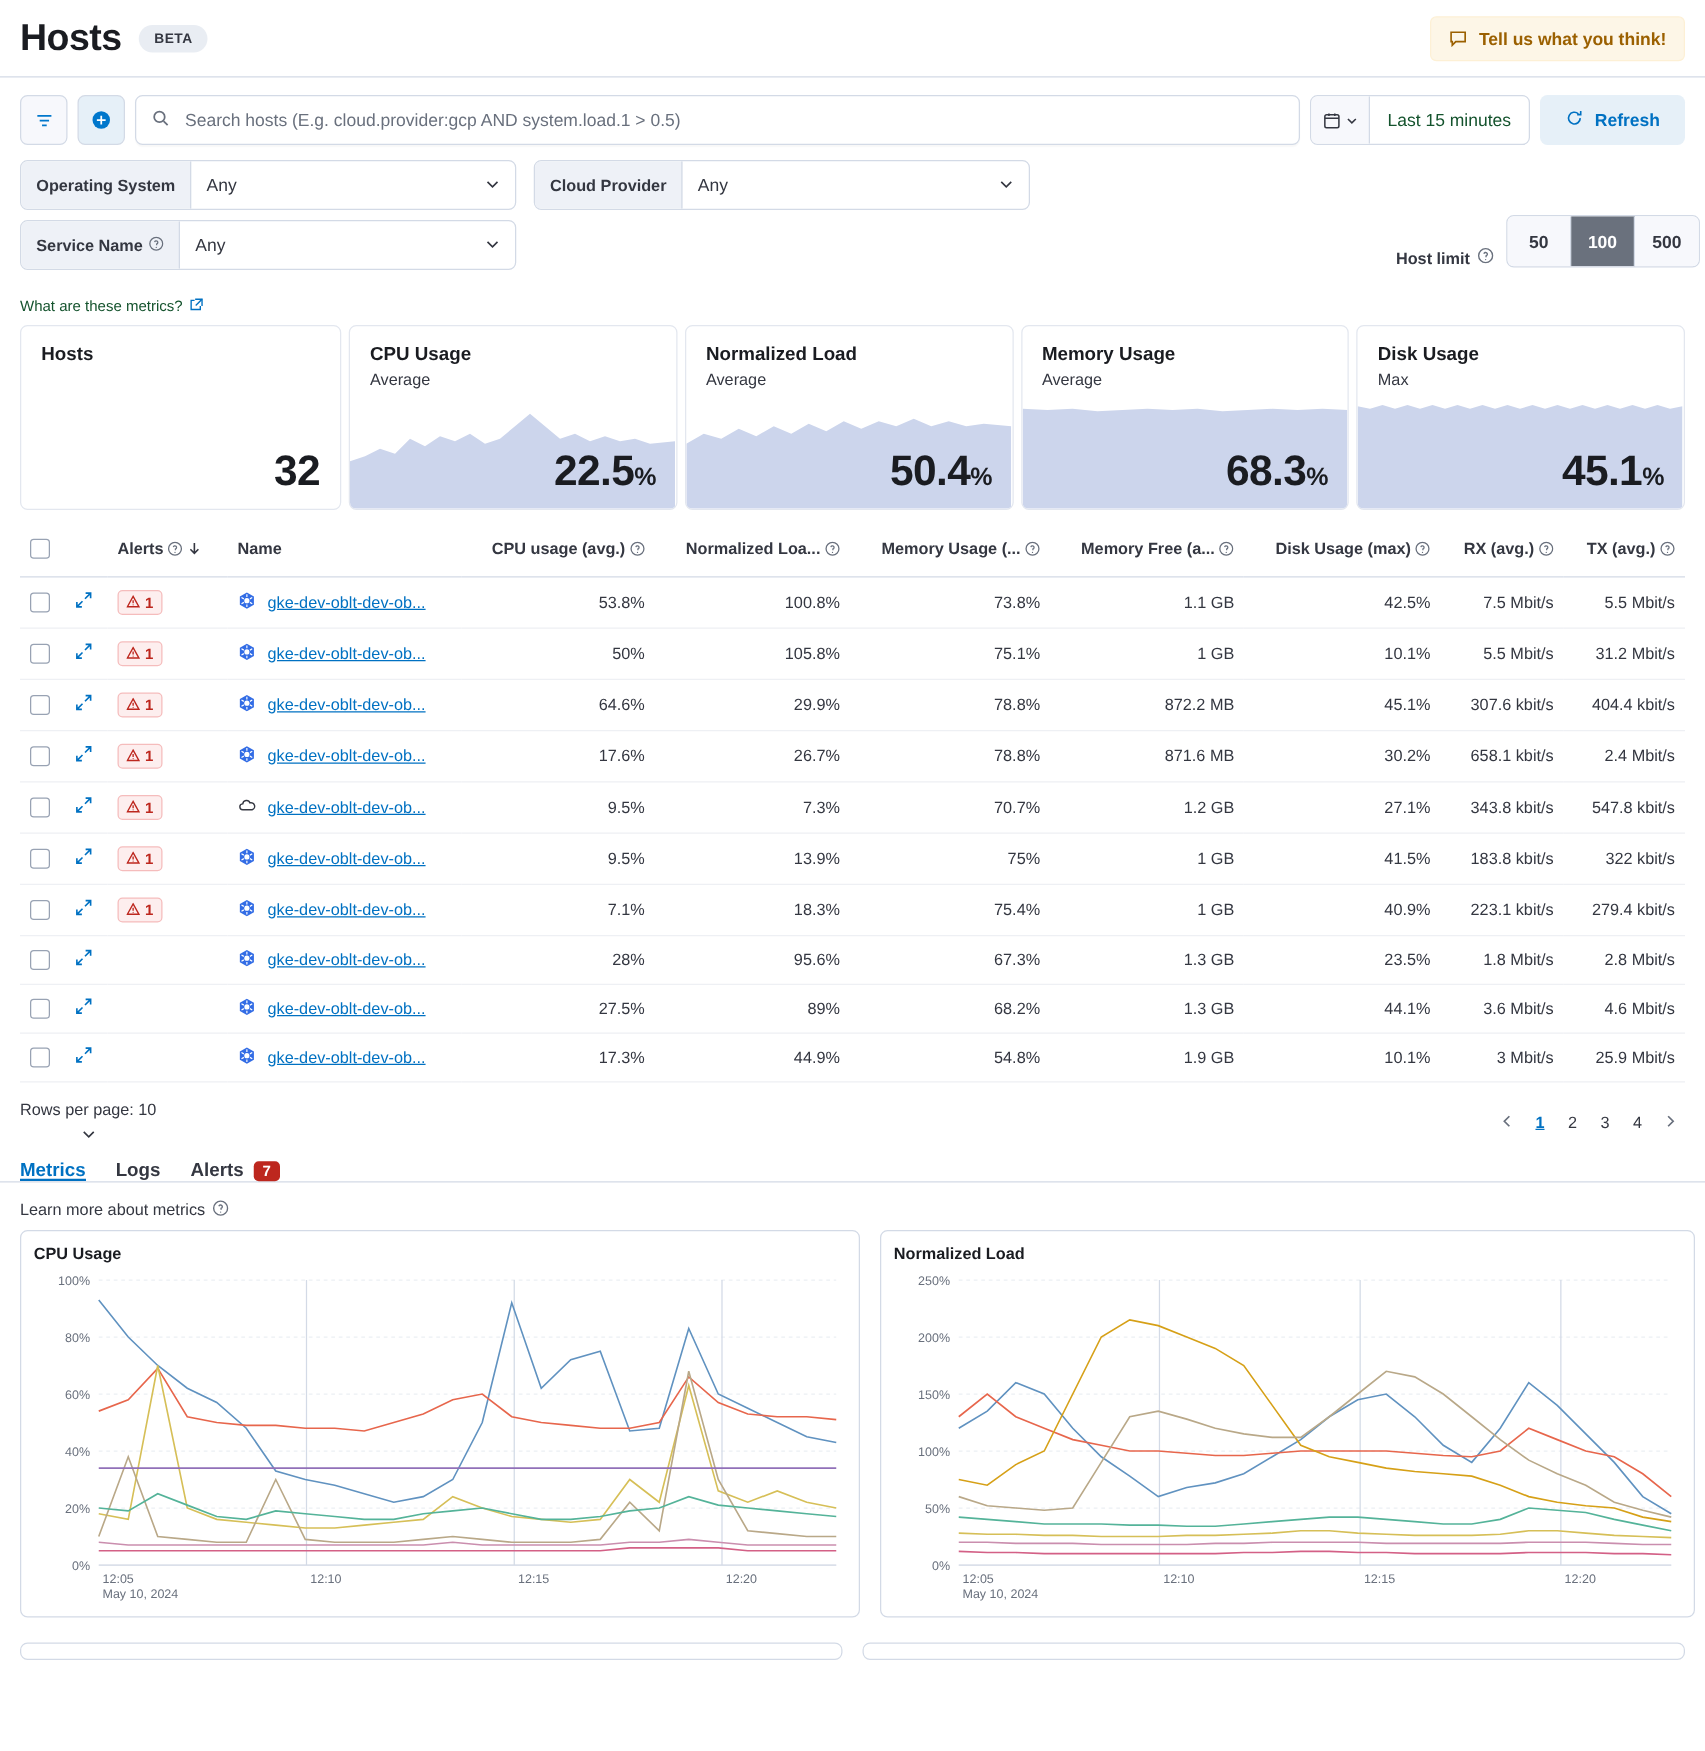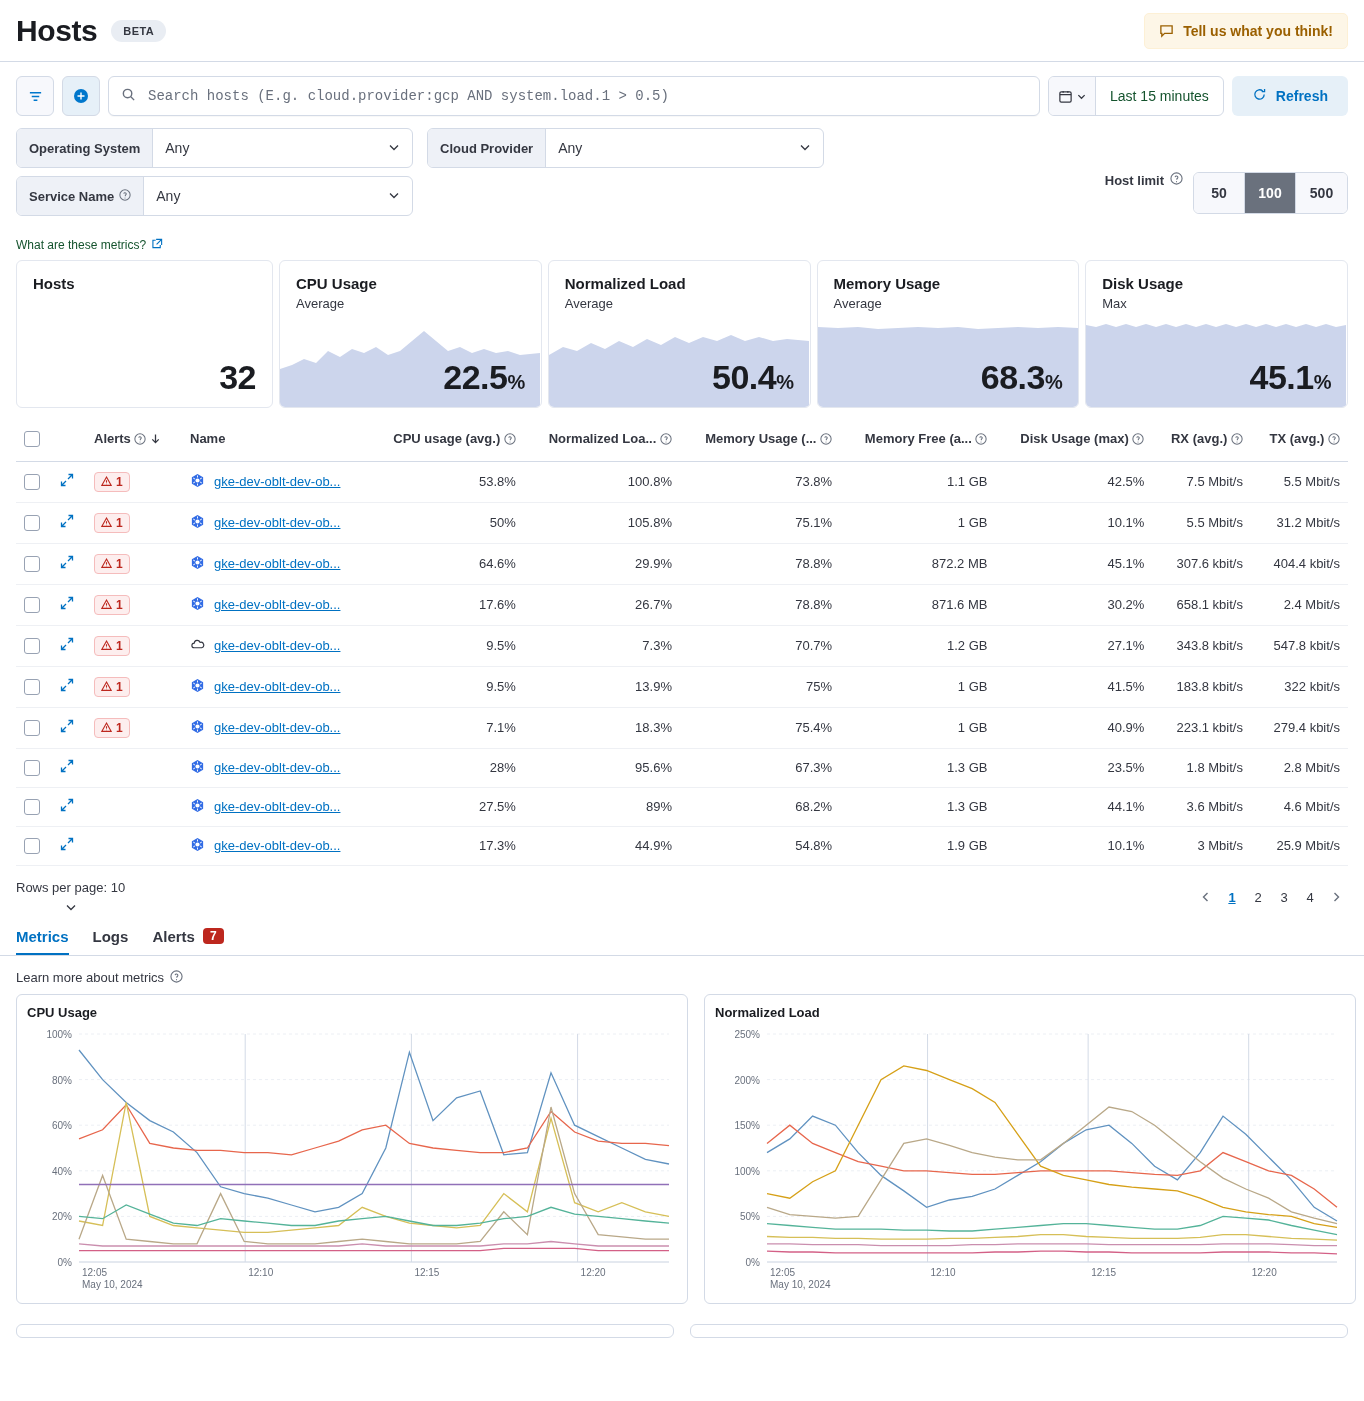--- a/index.html
+++ b/index.html
@@ -87,21 +87,21 @@
     align-items: center;
     padding: 0 12px;
     gap: 10px;
     box-shadow: 0 1px 1px rgba(0,0,0,0.03);
   }
   .search-box input {
     border: none;
     outline: none;
     flex: 1;
     font-size: 14px;
-    font-family: Liberation Mono, monospace;
+    font-family: Liberation Sans, sans-serif;
     color: #701a75;
     background: transparent;
   }
   .search-box input::placeholder { color: #69707d; }
   .date-picker {
     height: 40px;
     display: flex;
     align-items: center;
     border: 1px solid #d3dae6;
     border-radius: 6px;
@@ -172,24 +172,24 @@
     display: flex;
     align-items: center;
     padding: 0 12px;
     font-size: 14px;
     color: #343741;
     cursor: pointer;
   }
   .filter-select .chev { margin-left: auto; color: #343741; }
   .host-limit {
     position: absolute;
-    right: 16px;
+    right: 4px;
     top: 12px;
     display: flex;
-    align-items: flex-start;
+    align-items: flex-end;
     gap: 10px;
   }
   .host-limit-label { font-size: 13px; font-weight: 700; color: #343741; display:flex; align-items:center; gap:6px;}
   .limit-group { display: flex; border-radius: 6px; overflow: hidden; border: 1px solid #d3dae6; }
   .limit-btn {
     width: 51px;
     height: 40px;
     background: #f7f8fc;
     display: flex;
     align-items: center;
@@ -324,27 +324,26 @@
   .page-arrow { color: #69707d; cursor: pointer; padding: 0 6px; }
 
   
   .tabs {
     display: flex;
     gap: 24px;
     padding: 12px 16px 0 16px;
     border-bottom: 1px solid #d3dae6;
   }
   .tab {
-    padding-bottom: 10px;
     font-size: 15px;
     font-weight: 600;
     color: #343741;
     cursor: pointer;
     display: flex;
-    align-items: flex-start;
+    align-items: flex-end;
     gap: 8px;
   }
   .tab.active { color: #0071c2; box-shadow: inset 0 -2px 0 #0071c2; }
   .tab-count {
     background: #bd271e;
     color: #fff;
     font-size: 12px;
     font-weight: 700;
     border-radius: 4px;
     padding: 1px 7px;

